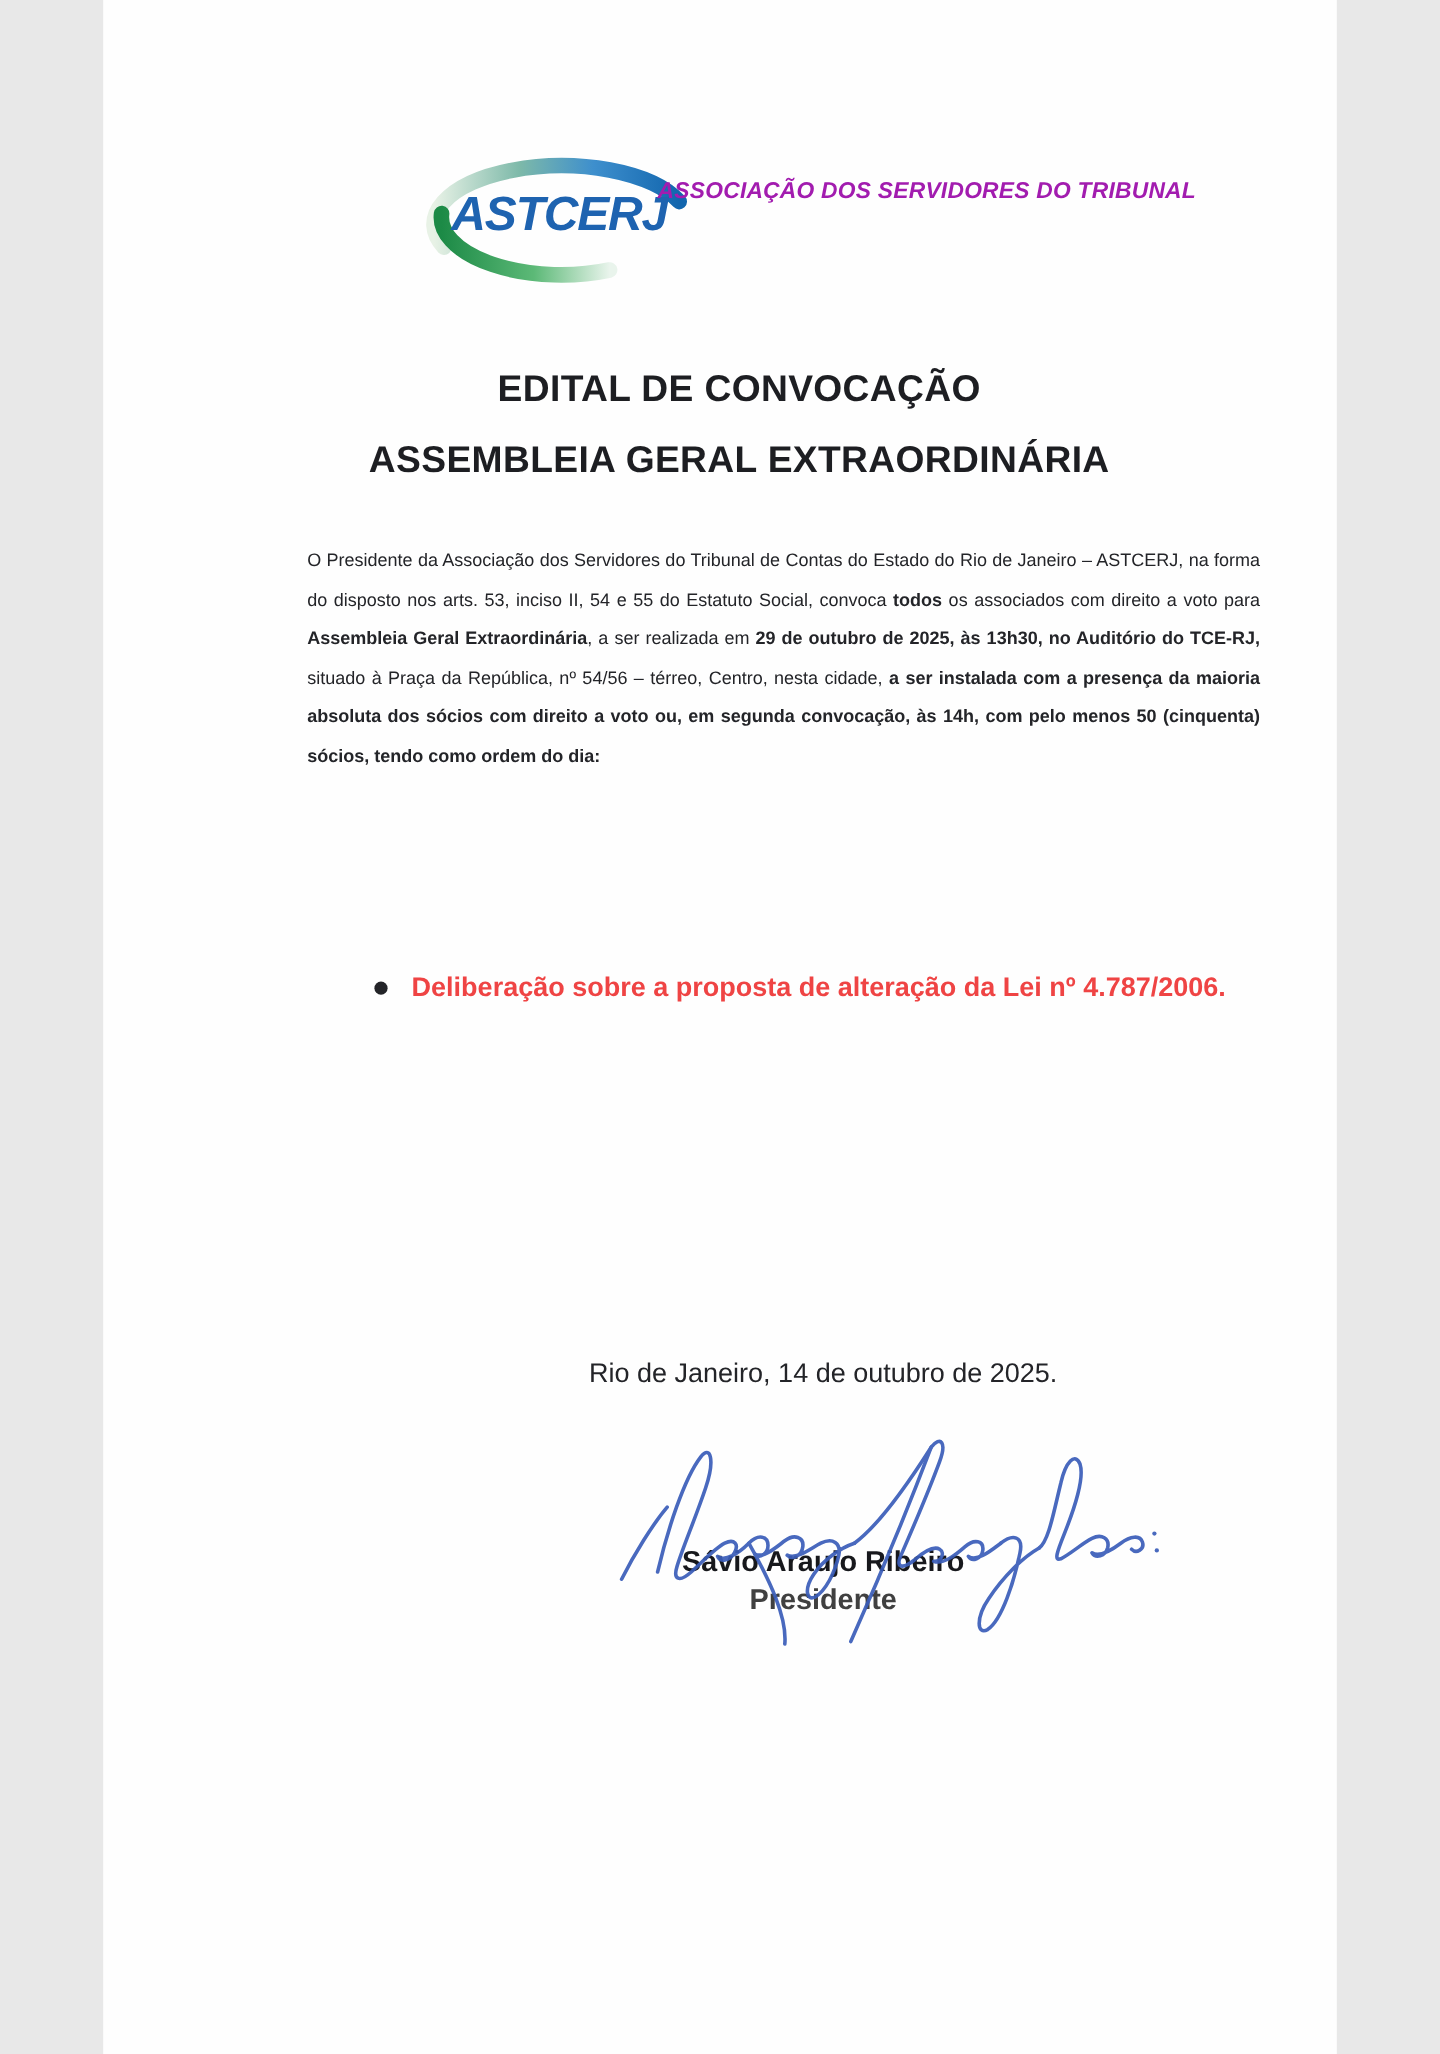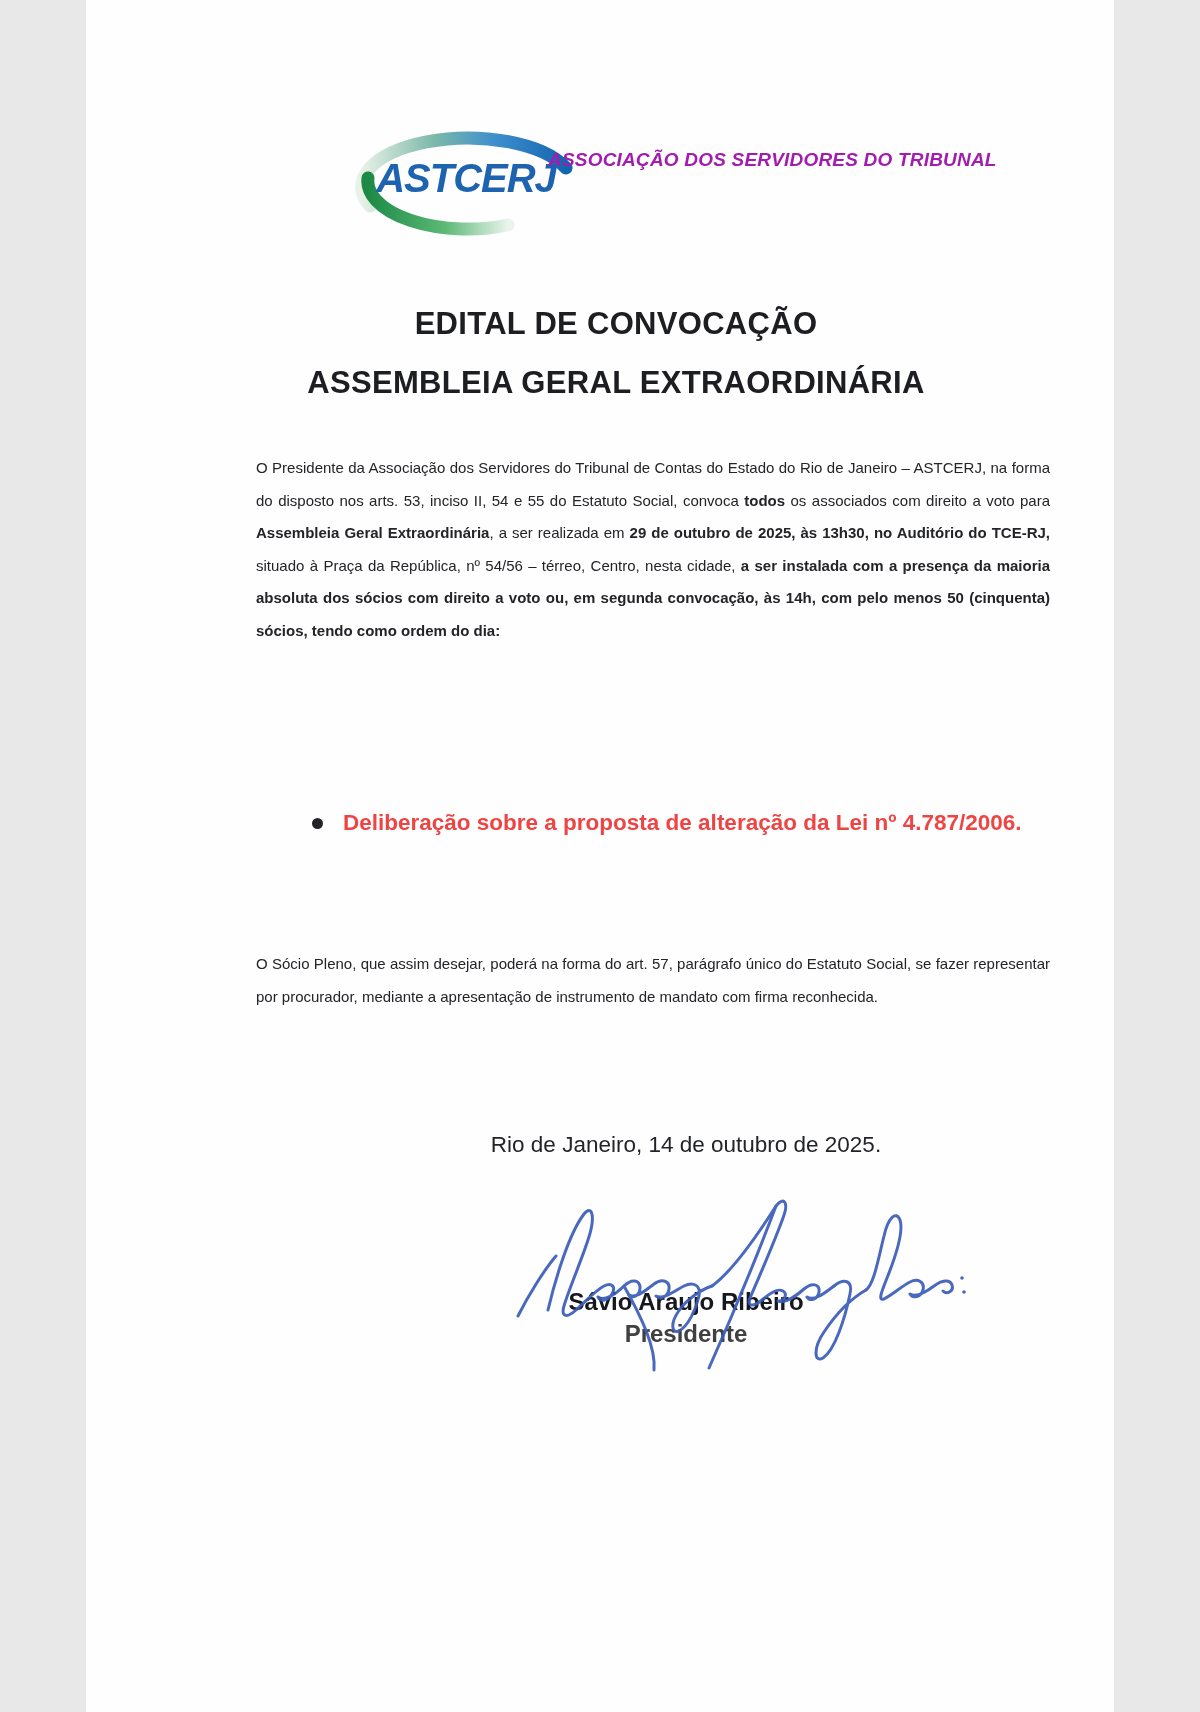--- a/index.html
+++ b/index.html
@@ -156,21 +156,20 @@
   <div class="doc-title t1">EDITAL DE CONVOCAÇÃO</div>
   <div class="doc-title t2">ASSEMBLEIA GERAL EXTRAORDINÁRIA</div>
 
   <div class="col para p1"><span>O Presidente da Associação dos Servidores do Tribunal de Contas do Estado do Rio de Janeiro – ASTCERJ, na forma do disposto nos arts. 53, inciso II, 54 e 55 do Estatuto Social, convoca </span><span class="bold">todos</span><span> os associados com direito a voto para </span><span class="bold">Assembleia Geral Extraordinária</span><span>, a ser realizada em </span><span class="bold">29 de outubro de 2025, às 13h30, no Auditório do TCE-RJ,</span><span> situado à Praça da República, nº 54/56 – térreo, Centro, nesta cidade, </span><span class="bold">a ser instalada com a presença da maioria absoluta dos sócios com direito a voto ou, em segunda convocação, às 14h, com pelo menos 50 (cinquenta) sócios, tendo como ordem do dia:</span></div>
 
   <div class="agenda">
     <span class="dot"></span>
     <span>Deliberação sobre a proposta de alteração da Lei nº 4.787/2006.</span>
   </div>
 
-  <div class="col para p2">O Sócio Pleno, que assim desejar, poderá na forma do art. 57, parágrafo único do Estatuto Social, se fazer representar por procurador, mediante a apresentação de instrumento de mandato com firma reconhecida.</div>
 
   <div class="date-line">Rio de Janeiro, 14 de outubro de 2025.</div>
 
   <svg class="sig-ink" viewBox="0 0 470 175">
     <g fill="none" stroke="#3a5db9" stroke-width="3" stroke-linecap="round" stroke-linejoin="round">
 
       <path d="M 14,118 C 24,98 40,72 52,58"></path>
 
       <path d="M 44,112 C 52,78 66,34 80,16 C 88,6 92,18 84,42 C 76,66 64,94 60,108 C 57,118 62,121 72,112
                C 82,103 92,92 100,88 C 108,84 112,89 108,96 C 104,103 96,104 94,99 C 100,104 112,96 120,88

